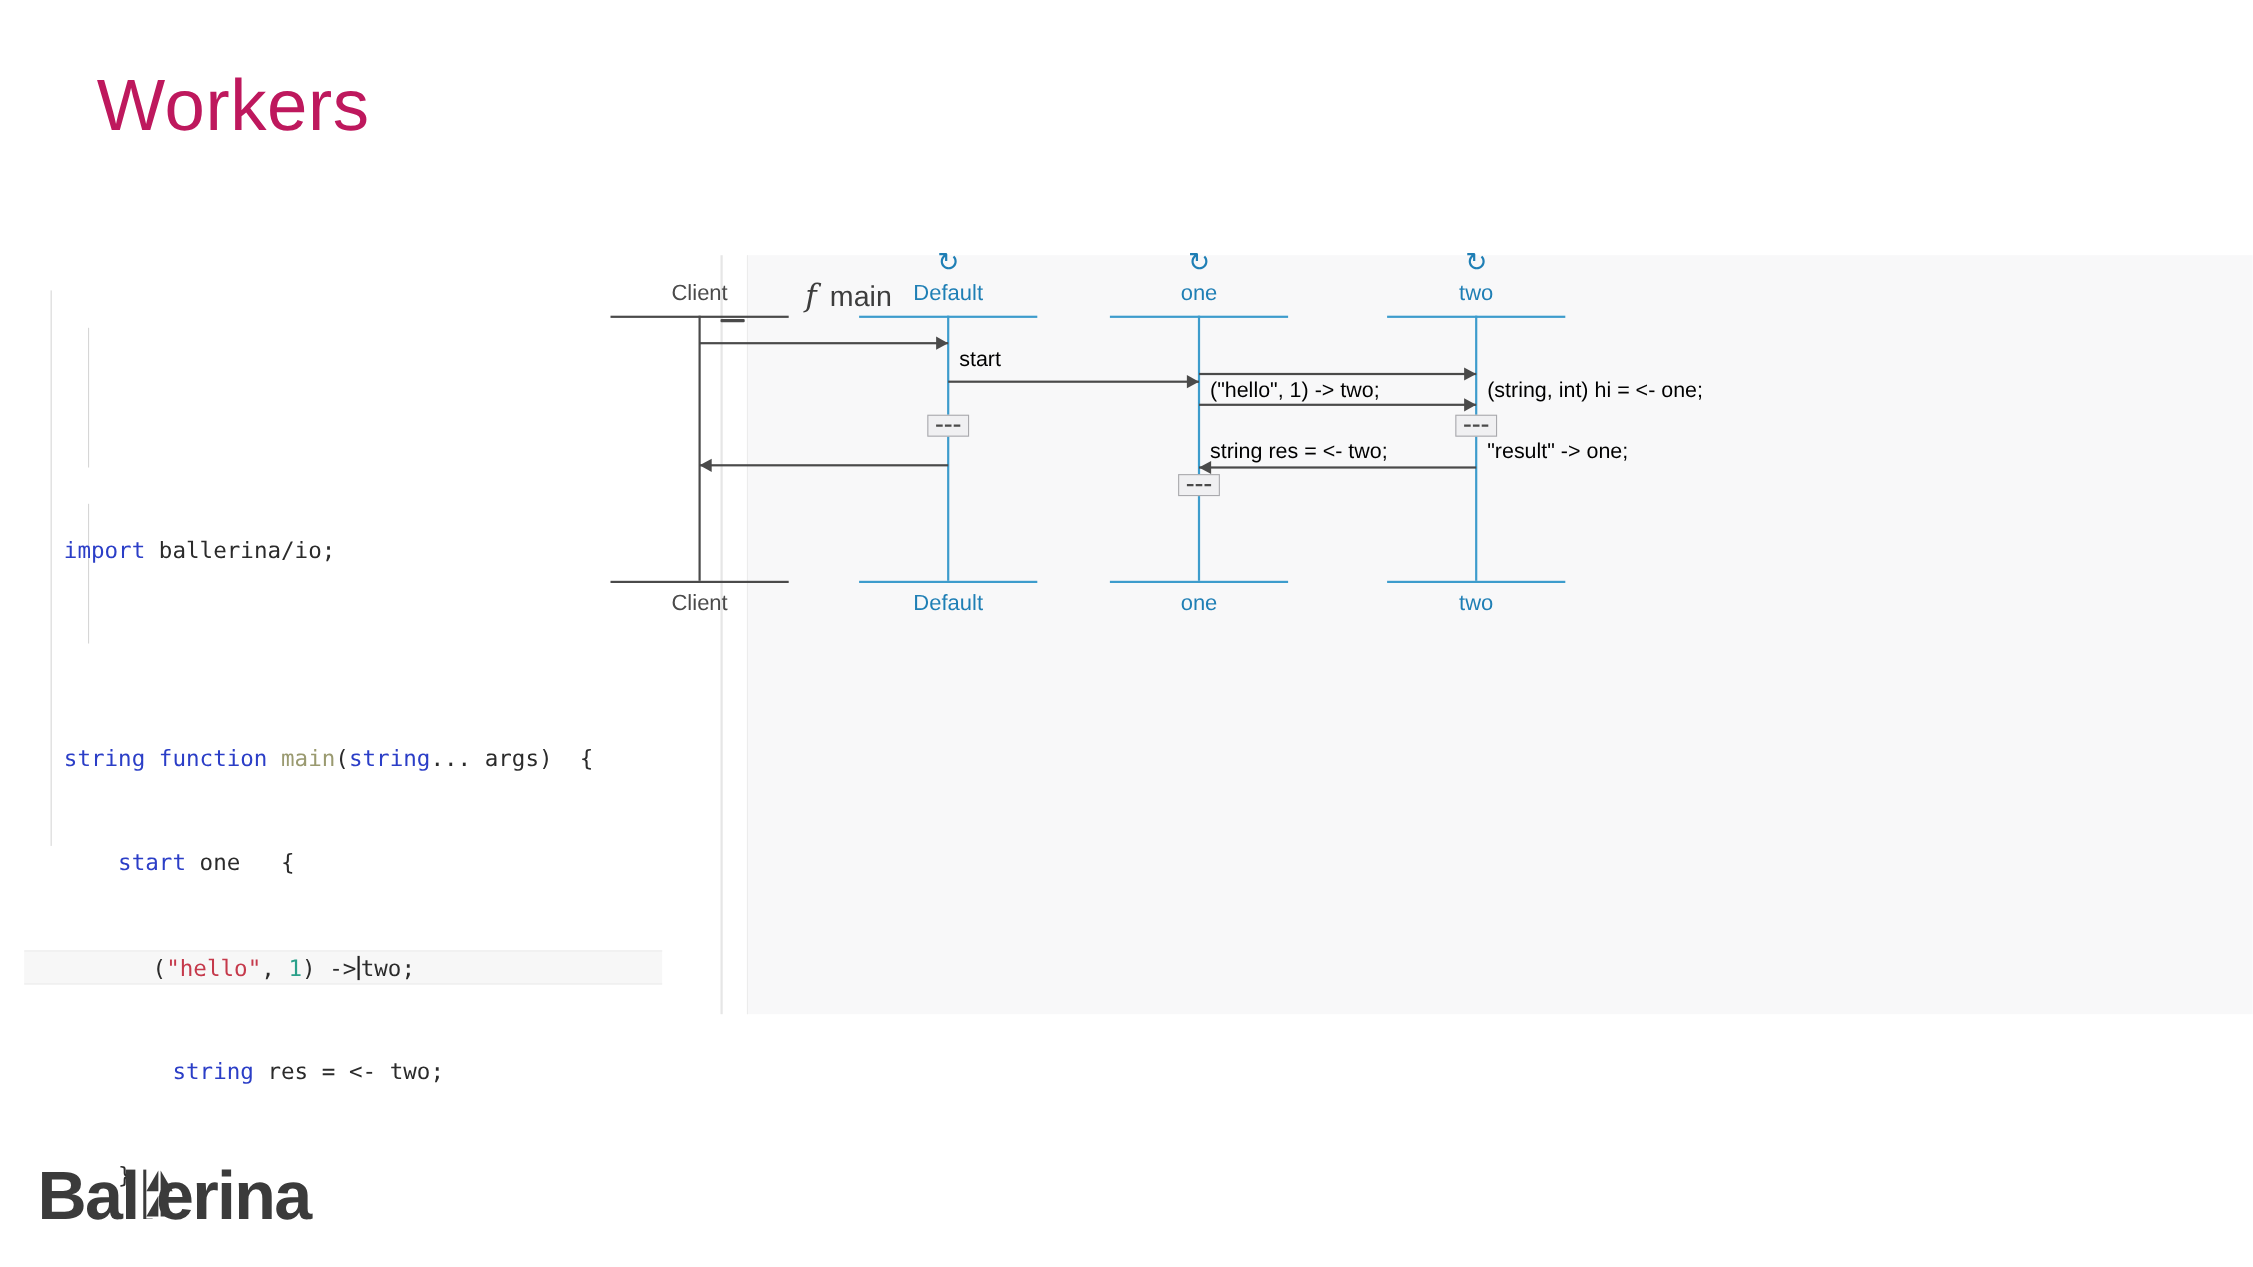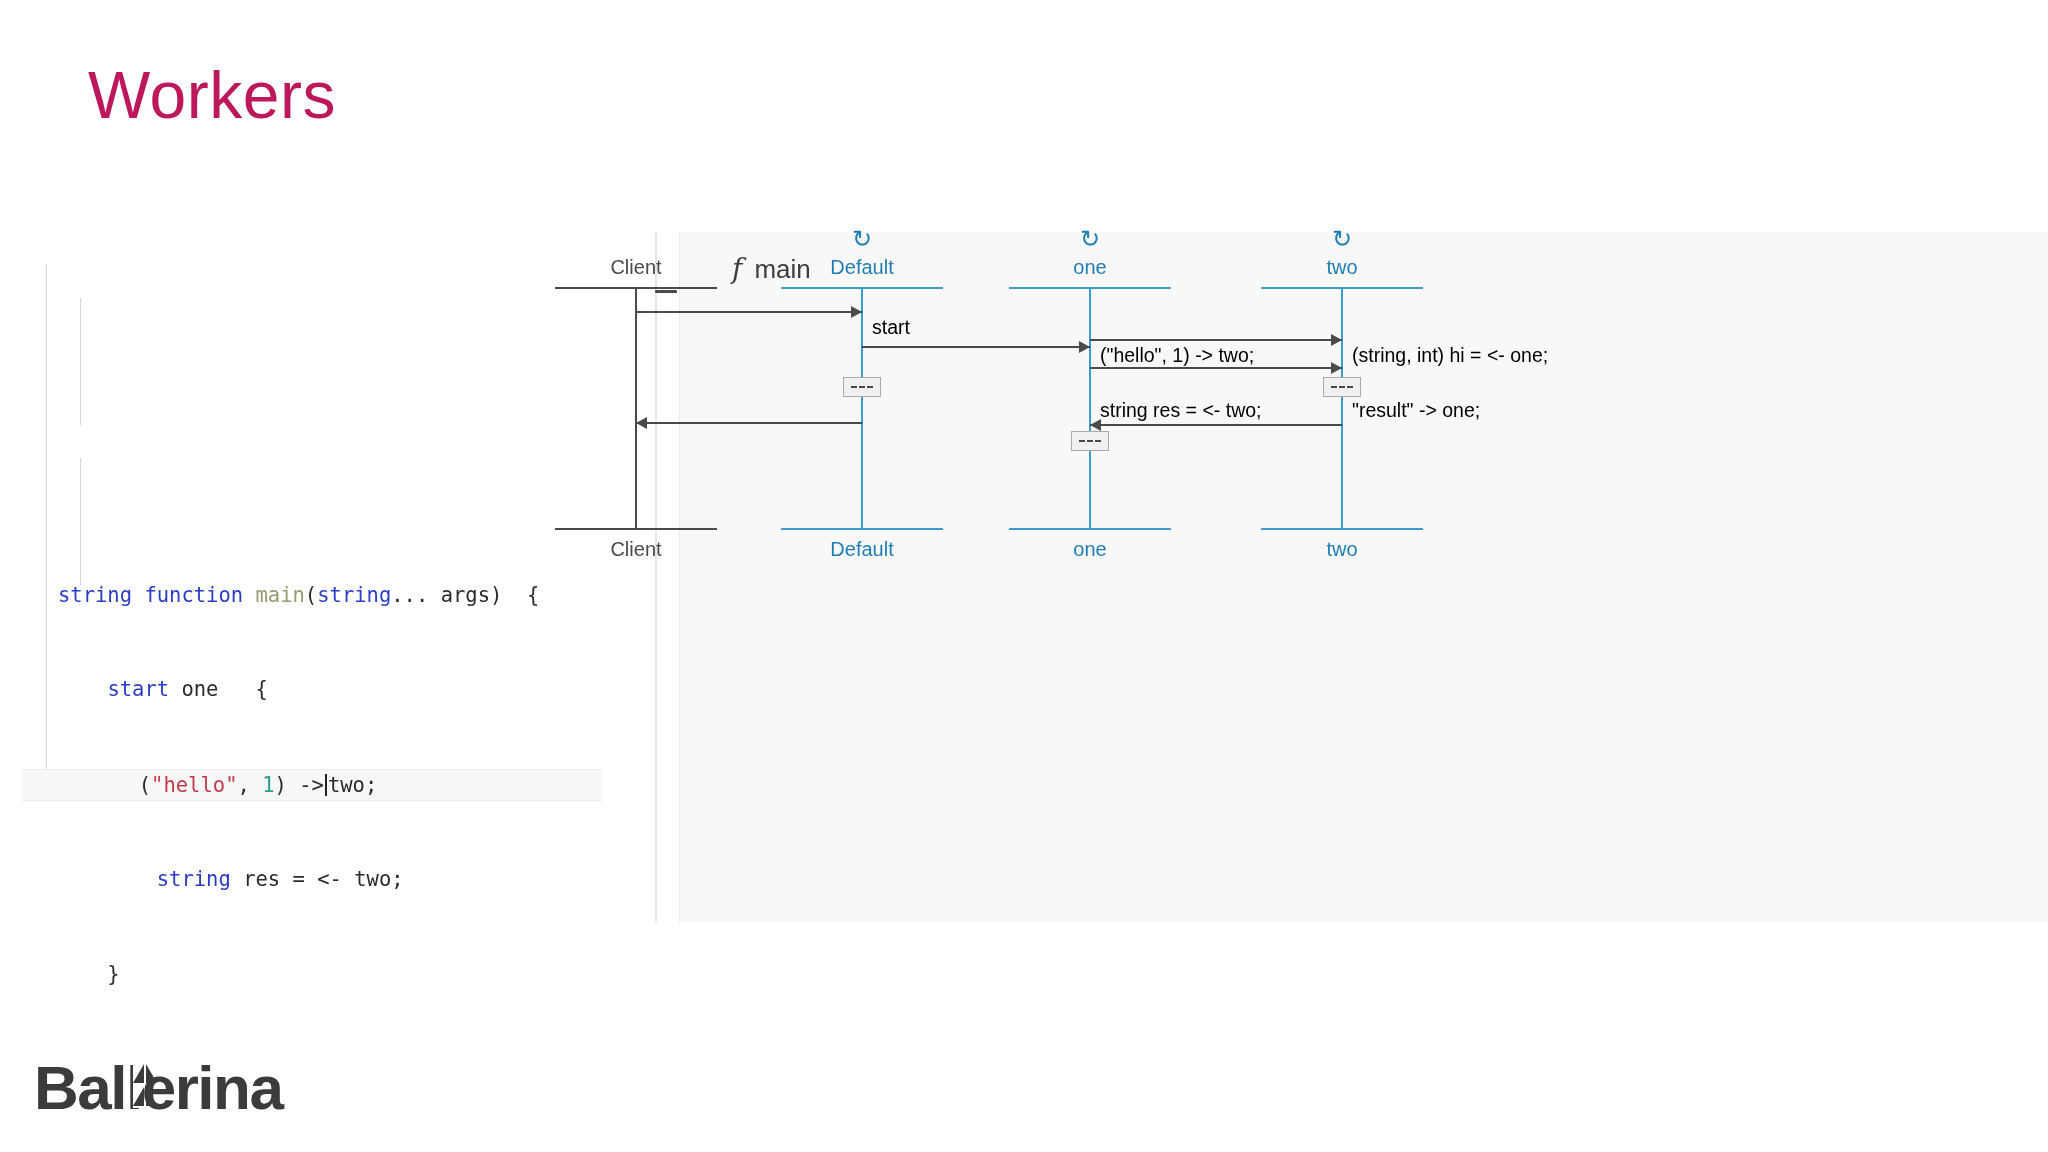--- a/index.html
+++ b/index.html
@@ -192,20 +192,21 @@
 
 <div class="slide-title">Workers</div>
 
 <div class="editor">
 
   
   <div class="guide" style="left:6px;  top:32px; height:505px;"></div>
   <div class="guide" style="left:40px; top:66px; height:127px;"></div>
   <div class="guide" style="left:40px; top:226px; height:127px;"></div>
 
+  <div class="code-line"><span class="kw">import</span><span class="plain"> ballerina/io;</span></div>
   <div class="code-line blank"></div>
   <div class="code-line"><span class="kw">string function </span><span class="fn">main</span><span class="plain">(</span><span class="kw">string</span><span class="plain">... args)  {</span></div>
   <div class="code-line"><span class="plain">    </span><span class="kw">start</span><span class="plain"> one   {</span></div>
   <div class="code-line active"><span class="plain">        (</span><span class="str">"hello"</span><span class="plain">, </span><span class="num">1</span><span class="plain">) -&gt;</span><span class="caret"></span><span class="plain">two;</span></div>
   <div class="code-line"><span class="plain">        </span><span class="kw">string</span><span class="plain"> res = &lt;- two;</span></div>
   <div class="code-line"><span class="plain">    }</span></div>
   
   
   
   

